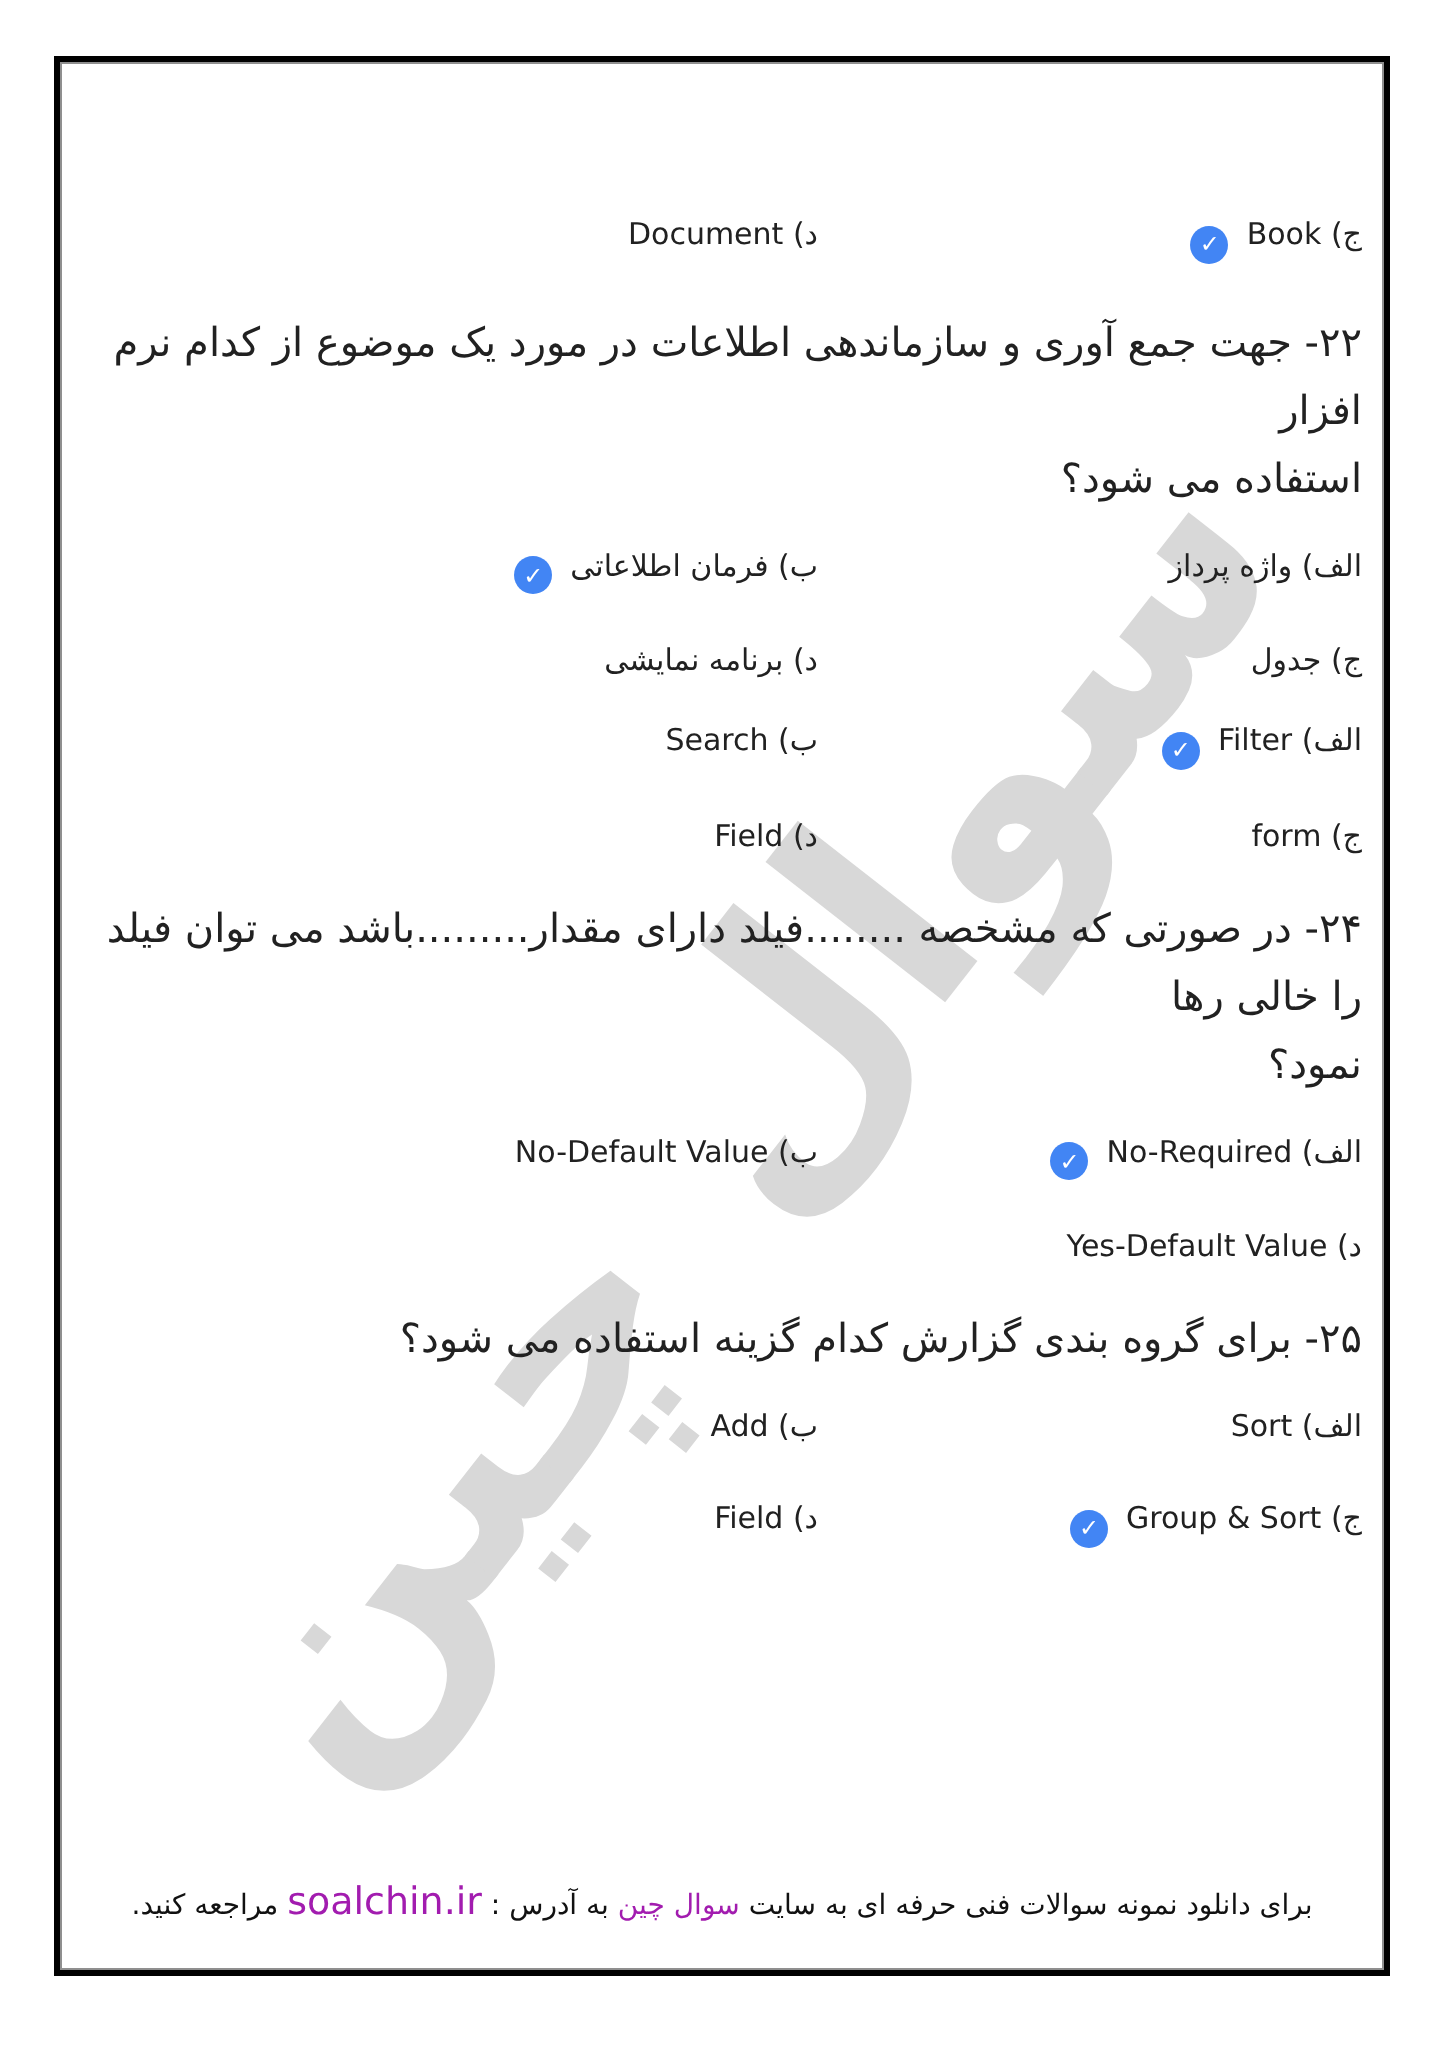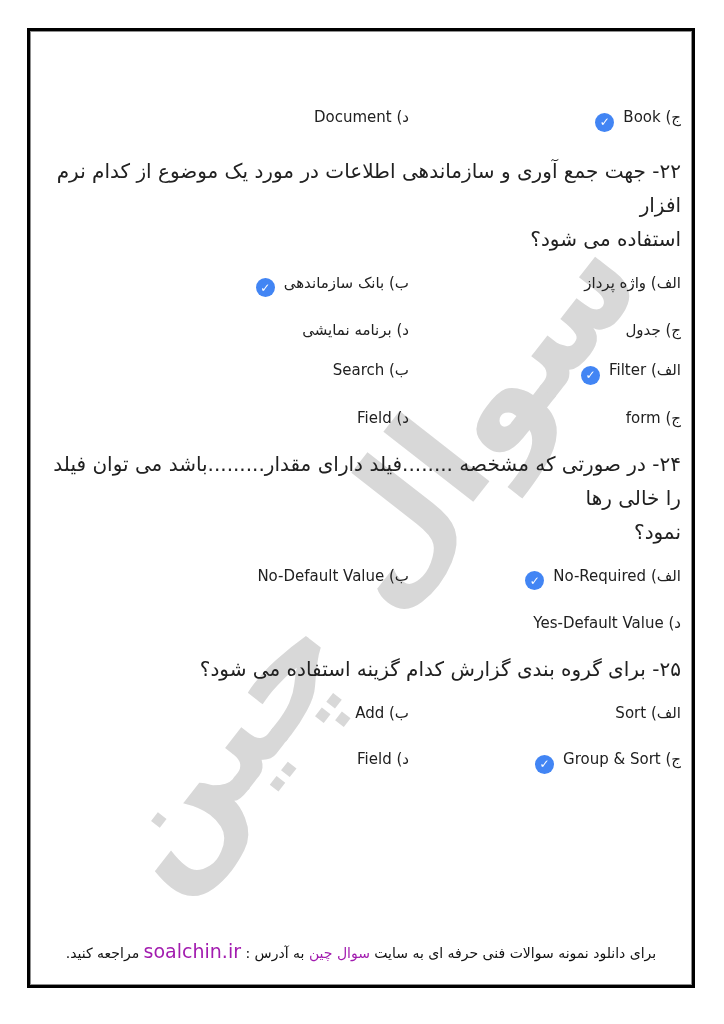--- a/index.html
+++ b/index.html
@@ -97,21 +97,21 @@
 
       <div class="opt-row topmost">
         <div class="opt"><span>ج) Book</span><span class="check"></span></div>
         <div class="opt"><span>د) Document</span></div>
       </div>
 
       <div class="question q-first">۲۲- جهت جمع آوری و سازماندهی اطلاعات در مورد یک موضوع از کدام نرم افزار
 استفاده می شود؟</div>
       <div class="opt-row">
         <div class="opt"><span>الف) واژه پرداز</span></div>
-        <div class="opt"><span>ب) بانک سازماندهی</span><span class="check"></span></div>
+        <div class="opt"><span>ب) فرمان اطلاعاتی</span><span class="check"></span></div>
       </div>
       <div class="opt-row second">
         <div class="opt"><span>ج) جدول</span></div>
         <div class="opt"><span>د) برنامه نمایشی</span></div>
       </div>
 
       <div class="opt-row">
         <div class="opt"><span>الف) Filter</span><span class="check"></span></div>
         <div class="opt"><span>ب) Search</span></div>
       </div>

